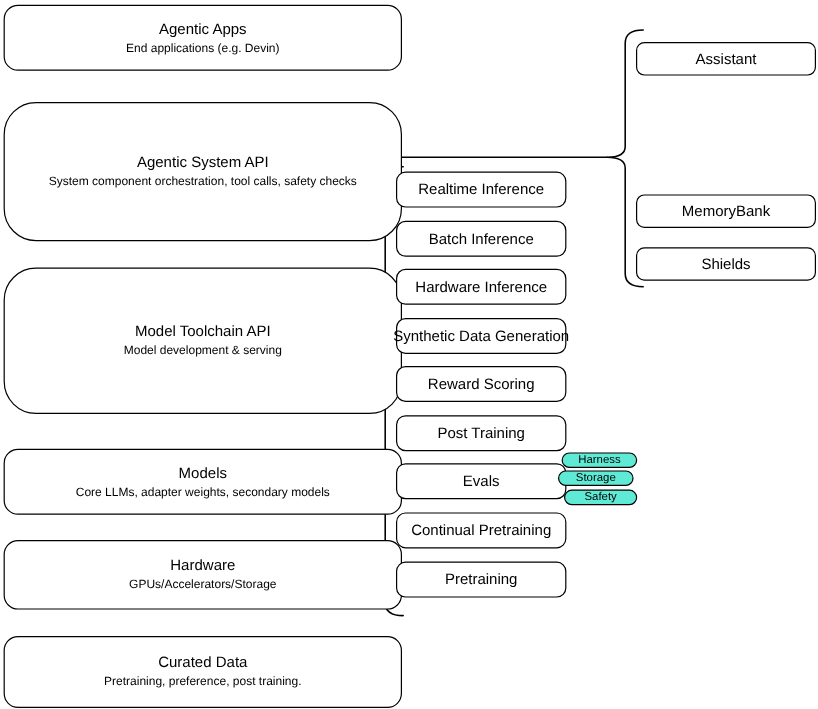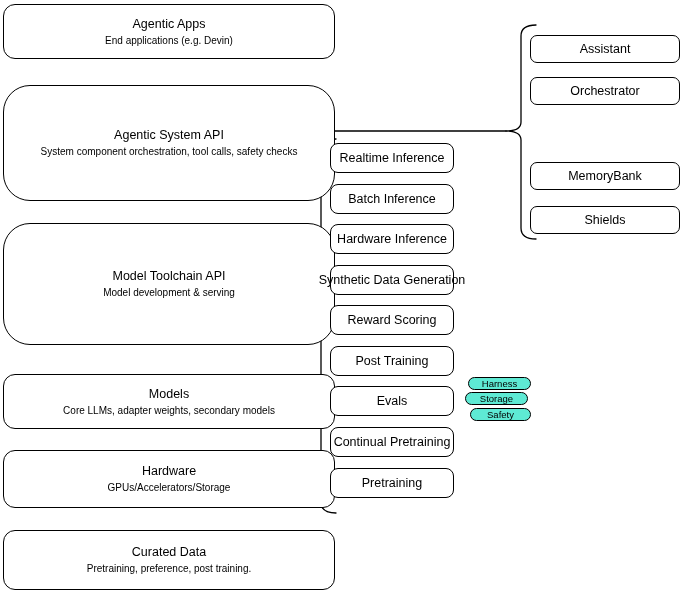--- a/index.html
+++ b/index.html
@@ -42,21 +42,21 @@
     line-height: 15px;
     white-space: nowrap;
   }
   .subtitle {
     font-size: 10px;
     line-height: 12px;
     white-space: nowrap;
   }
   .service {
     left: 330px;
-    width: 124px;
+    width: 142px;
     height: 30px;
     border-radius: 8px;
     font-size: 12.5px;
     flex-direction: row;
   }
   .component {
     left: 530px;
     width: 150px;
     height: 28px;
     border-radius: 7px;
@@ -137,23 +137,20 @@
   <div class="node service" style="top:427px;">
     <span class="label">Continual Pretraining</span>
   </div>
   <div class="node service" style="top:468px;">
     <span class="label">Pretraining</span>
   </div>
 
   <div class="node component" style="top:35px;">
     <span class="label">Assistant</span>
   </div>
-  <div class="node component" style="top:77px;">
-    <span class="label">Orchestrator</span>
-  </div>
   <div class="node component" style="top:162px;">
     <span class="label">MemoryBank</span>
   </div>
   <div class="node component" style="top:206px;">
     <span class="label">Shields</span>
   </div>
 
   <div class="pill" style="left:468px;top:377px;width:63px;height:13px;">
     <span>Harness</span>
   </div>

